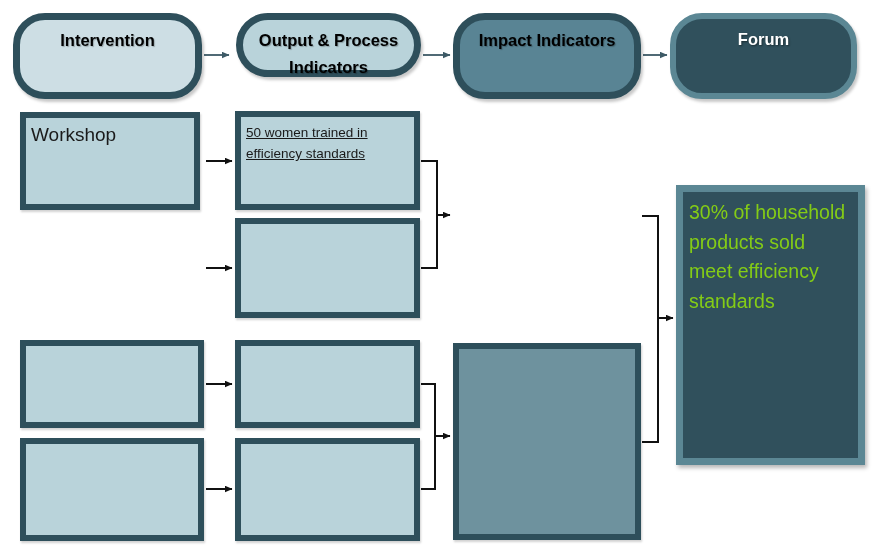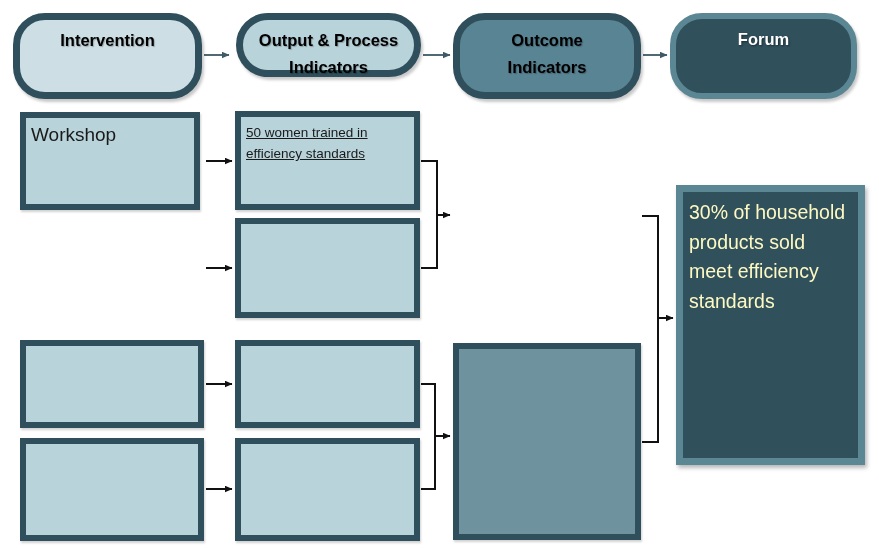--- a/index.html
+++ b/index.html
@@ -48,21 +48,21 @@
   .c2r2{left:235px;top:218px;width:185px;height:100px;}
   .c2r3{left:235px;top:340px;width:185px;height:88px;}
   .c2r4{left:235px;top:438px;width:185px;height:103px;}
   .outcome{background:var(--outcome-fill,#6e929e);}
   .o1{left:453px;top:111px;width:188px;height:209px;}
   .o2{left:453px;top:343px;width:188px;height:197px;}
   .imp{
     left:676px;top:185px;width:189px;height:280px;
     background:var(--impact-fill,#30505c);
     border:7px solid var(--medium-teal,#5b8794);
-    color:#fef9c3;font-size:19.5px;line-height:29.5px;padding:6px 7px 0 6px;
+    color:#84cc16;font-size:19.5px;line-height:29.5px;padding:6px 7px 0 6px;
     box-shadow:2px 3px 4px rgba(0,0,0,0.28);
   }
   .txt{display:block;}
 </style>
 </head>
 <body>
 
 <div class="canvas">
 
   <svg class="connector-layer" width="879" height="555" viewBox="0 0 879 555">
@@ -93,21 +93,21 @@
     </g>
   </svg>
 
   <div class="box hdr h1">
     <span class="txt">Intervention</span>
   </div>
   <div class="box hdr h2">
     <span class="txt">Output &amp; Process Indicators</span>
   </div>
   <div class="box hdr h3">
-    <span class="txt">Outcome Indicators</span>
+    <span class="txt">Impact Indicators</span>
   </div>
   <div class="box hdr h4">
     <span class="txt">Forum</span>
   </div>
 
   <div class="box lab-lg c1r1">
     <span class="txt">Workshop</span>
   </div>
   <div class="box lab-lg c1r3">
     <span class="txt"></span>

